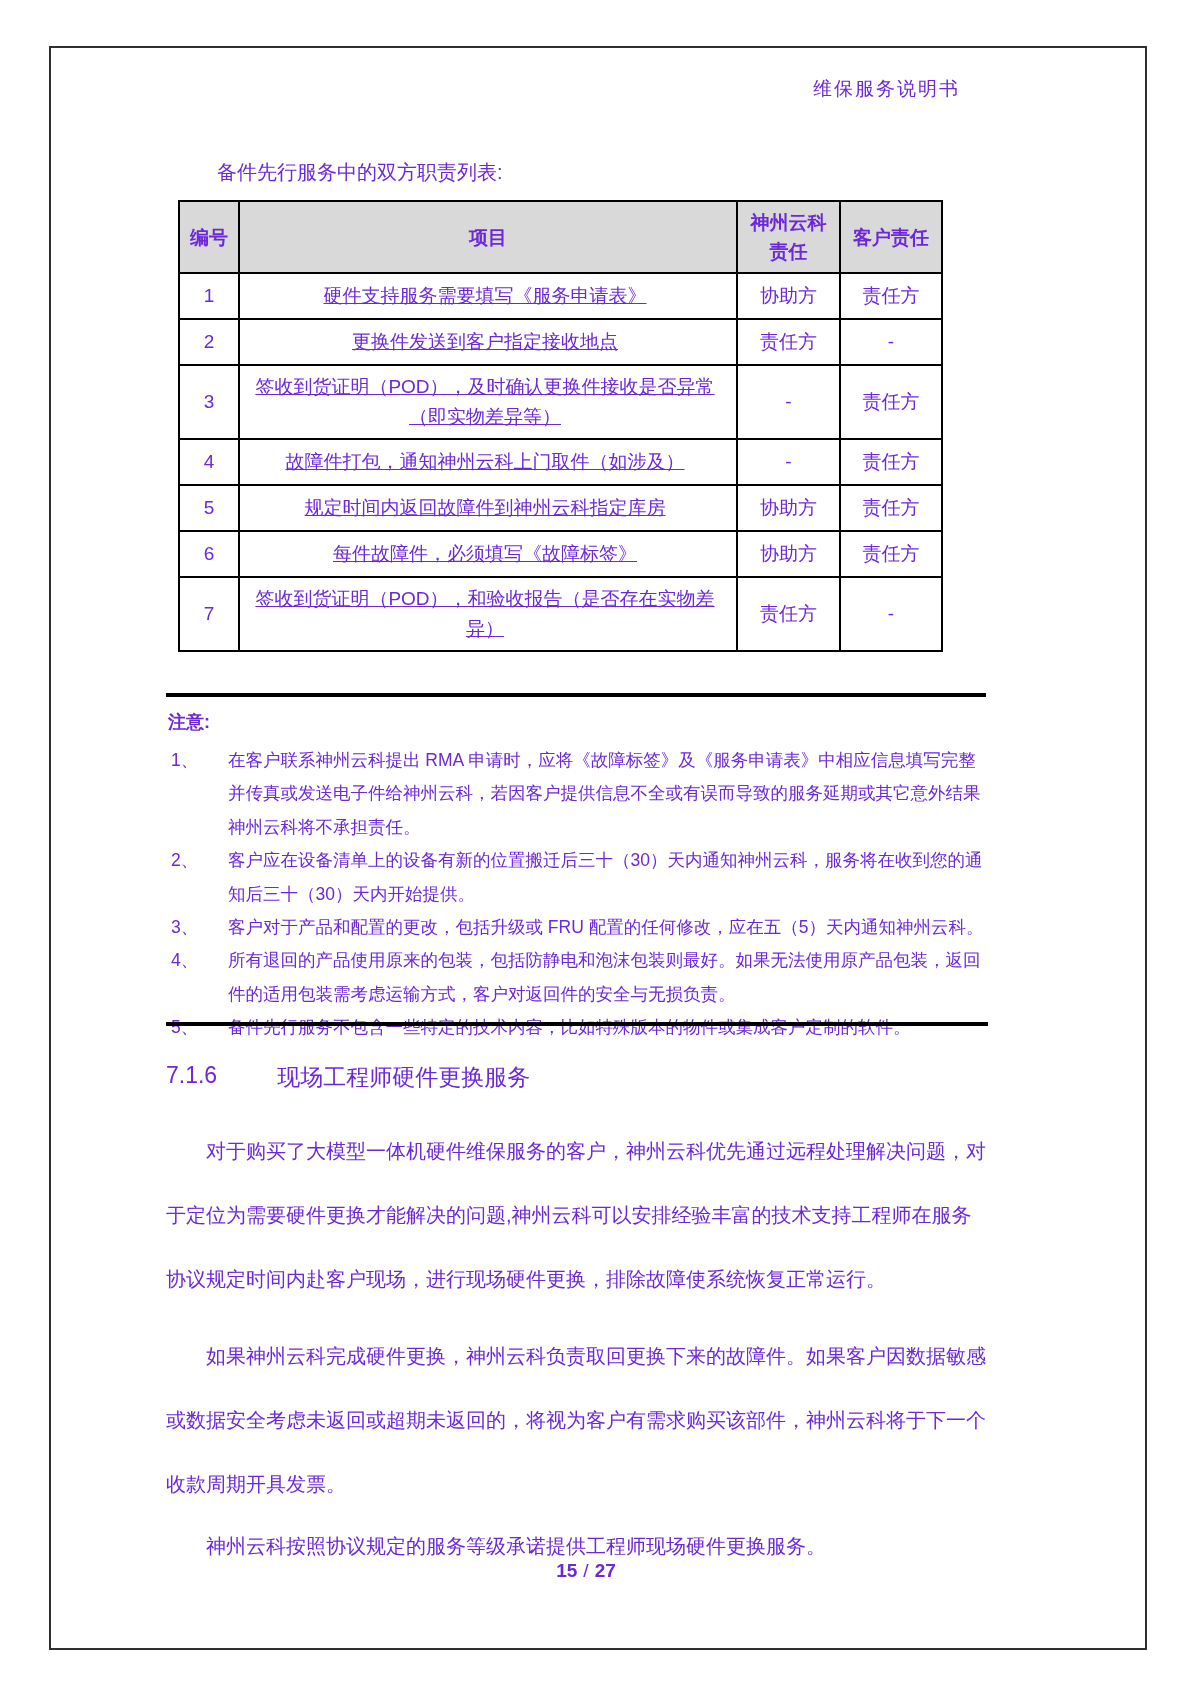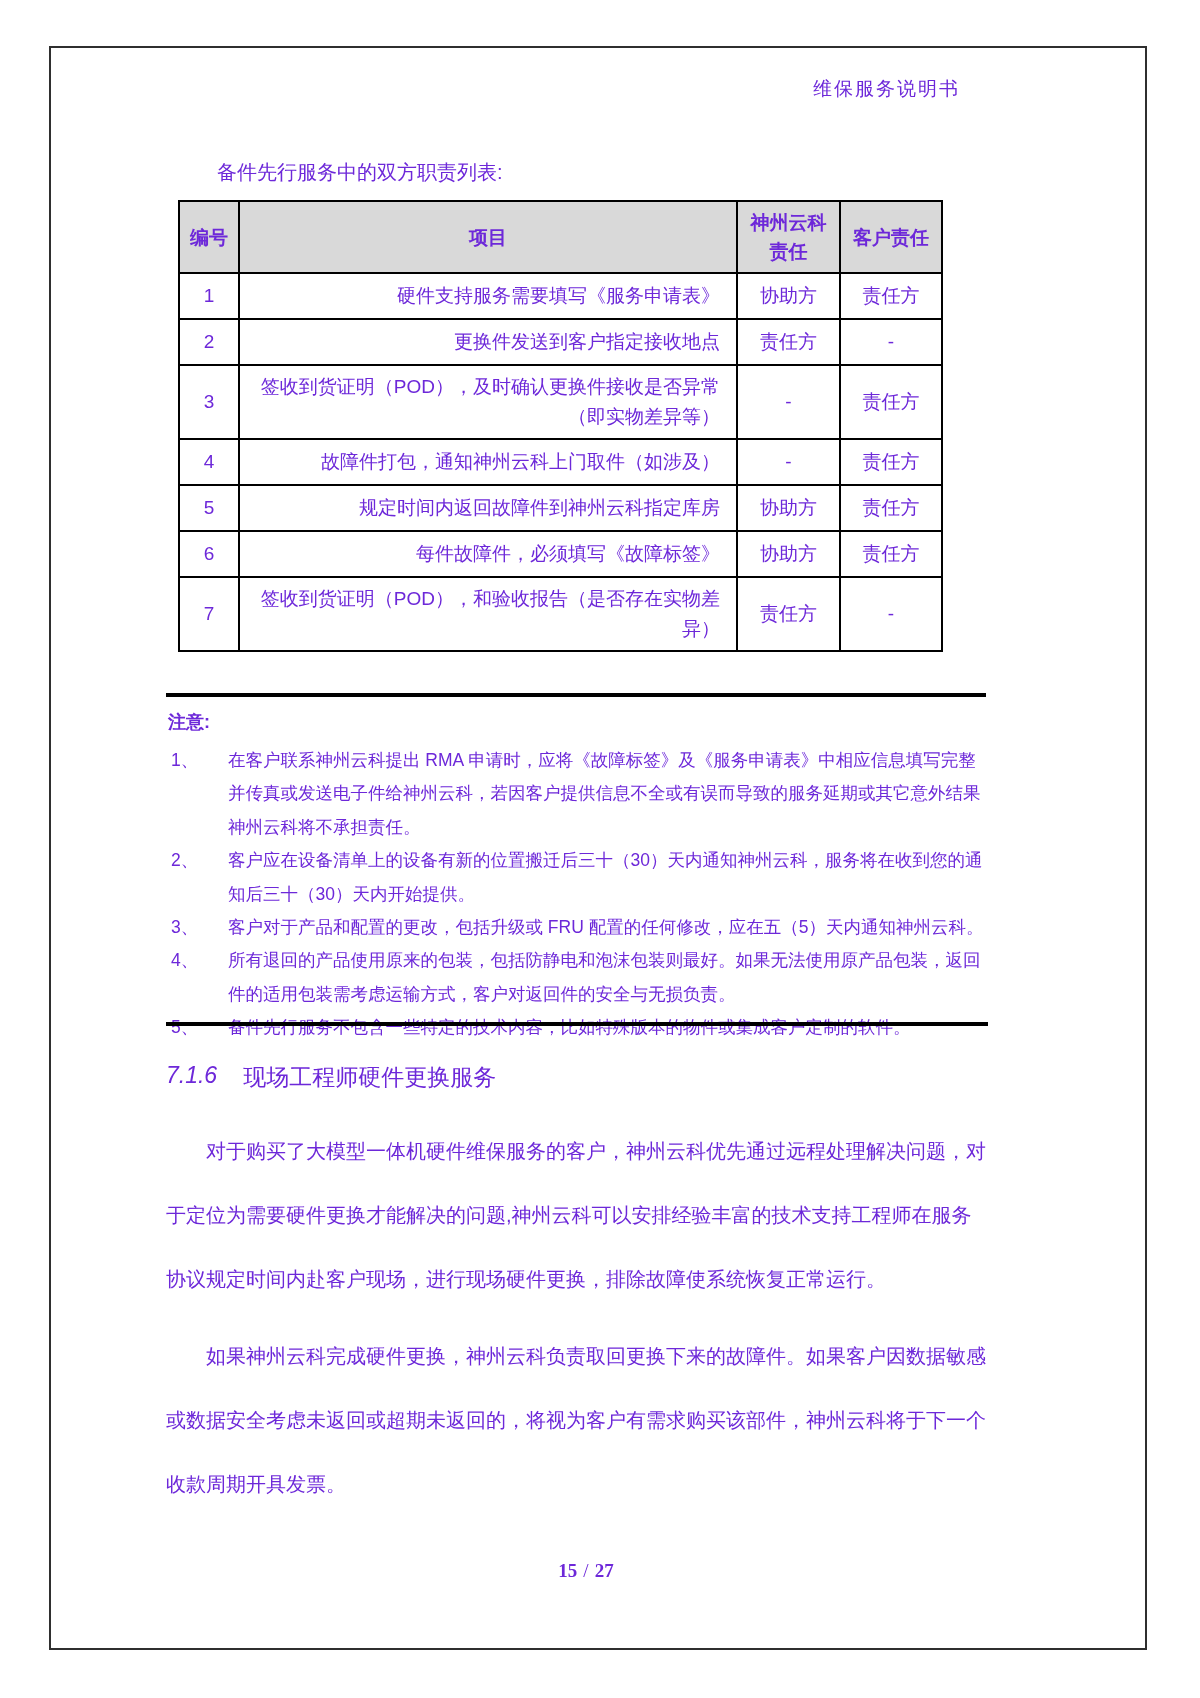--- a/index.html
+++ b/index.html
@@ -63,23 +63,24 @@
   .resp-table thead th {
     background: #d9d9d9;
     font-weight: bold;
     height: 68px;
     line-height: 29px;
   }
   .resp-table tbody td {
     height: 46px;
   }
   .resp-table td.cell-item {
-    text-align: right;
+    text-align: center;
     padding-left: 10px;
     padding-right: 16px;
+    text-decoration: underline;
   }
   .notes-block {
     position: absolute;
     left: 166px;
     top: 693px;
     width: 820px;
   }
   .rule {
     height: 4px;
     background: #000000;
@@ -109,39 +110,38 @@
     top: 1022px;
     width: 822px;
   }
   .section-heading {
     margin: 36px 0 0 0;
     font-size: 23px;
     font-weight: normal;
     display: flex;
   }
   .section-number {
-    margin-right: 26px;
-    font-style: italic;
+    margin-right: 60px;
   }
   .body-para {
     font-size: 20px;
     line-height: 64px;
     text-indent: 2em;
     margin: 0;
   }
   .para-1 { margin-top: 26px; }
   .para-2 { margin-top: 13px; }
   .para-3 { margin-top: 8px; line-height: 44px; }
   .page-footer {
     position: absolute;
     left: 166px;
     top: 1560px;
     width: 840px;
     text-align: center;
-    font-family: Liberation Serif, serif;
+    font-family: Liberation Sans, sans-serif;
     font-size: 19px;
   }
   .page-footer .page-num { font-weight: bold; }
   .page-footer .sep { font-weight: normal; padding: 0 6px; }
 </style>
 </head>
 <body>
 
 <div class="page">
   <div class="page-border"></div>
@@ -237,18 +237,19 @@
   </div>
 
   <div class="section-block">
     <div class="rule"></div>
     <h2 class="section-heading">
       <span class="section-number">7.1.6</span>
       <span class="section-title">现场工程师硬件更换服务</span>
     </h2>
     <p class="body-para para-1">对于购买了大模型一体机硬件维保服务的客户，神州云科优先通过远程处理解决问题，对于定位为需要硬件更换才能解决的问题,神州云科可以安排经验丰富的技术支持工程师在服务协议规定时间内赴客户现场，进行现场硬件更换，排除故障使系统恢复正常运行。</p>
     <p class="body-para para-2">如果神州云科完成硬件更换，神州云科负责取回更换下来的故障件。如果客户因数据敏感或数据安全考虑未返回或超期未返回的，将视为客户有需求购买该部件，神州云科将于下一个收款周期开具发票。</p>
+    <p class="body-para para-3">神州云科按照协议规定的服务等级承诺提供工程师现场硬件更换服务。</p>
   </div>
 
   <div class="page-footer">
     <span class="page-num">15</span><span class="sep">/</span><span class="page-num">27</span>
   </div>
 </div>
 
 </body></html>

